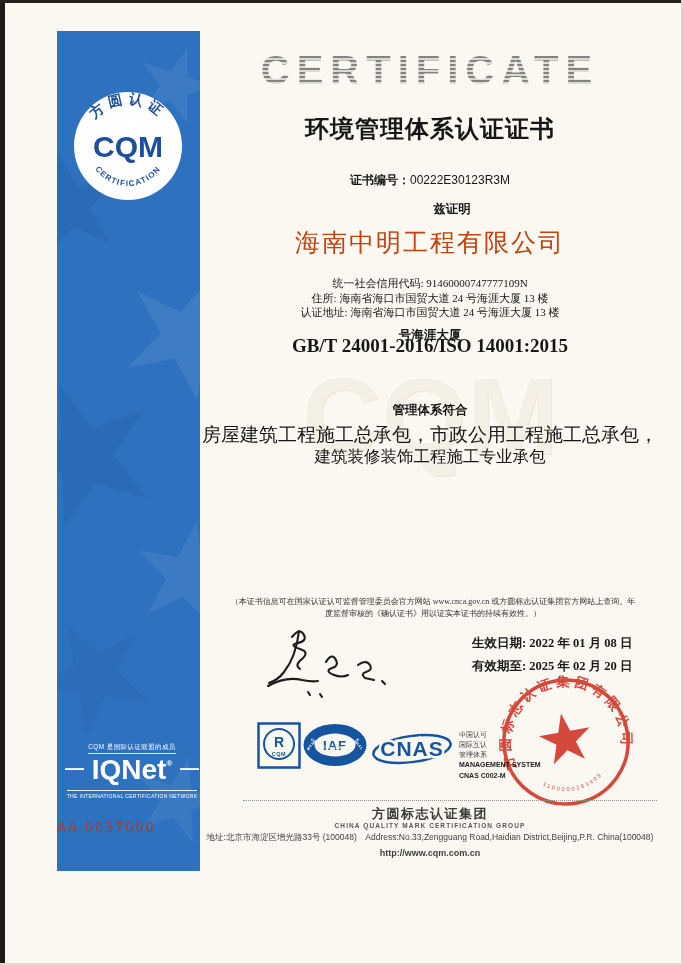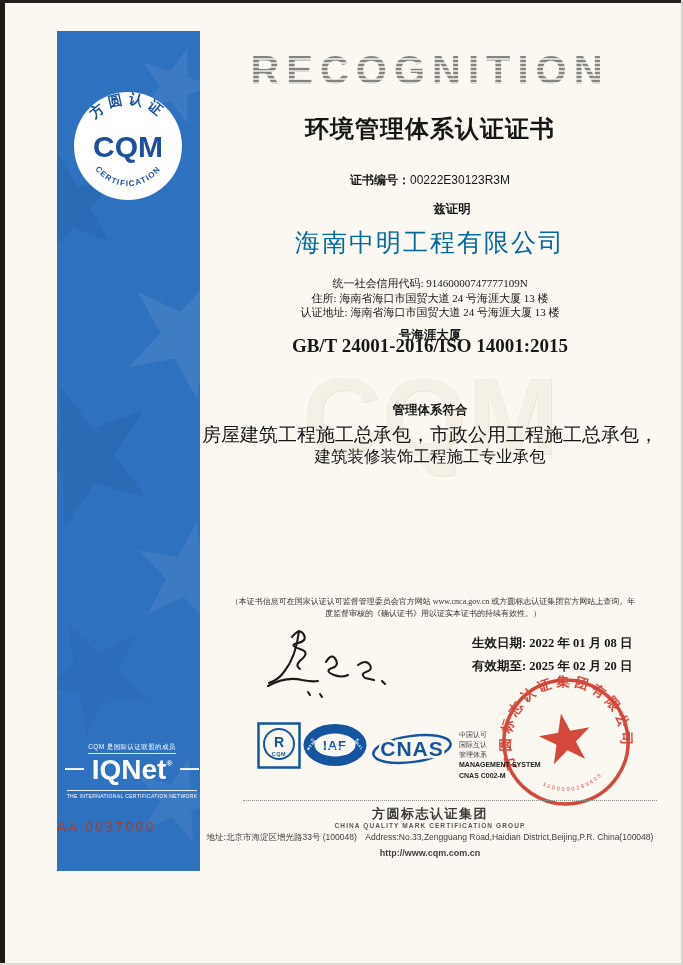--- a/index.html
+++ b/index.html
@@ -27,21 +27,21 @@
   
   .cline{position:absolute;left:200px;width:460px;text-align:center;color:#161616;}
   .kai{font-family:"Liberation Serif","DejaVu Serif",serif;}
   #wm-cert{top:48px;font-size:40px;font-weight:800;letter-spacing:7px;
            background:repeating-linear-gradient(to bottom,#83837f 0 2px,#dcdad5 2px 4px);
            -webkit-background-clip:text;background-clip:text;color:transparent;}
   #title{top:113px;font-size:24px;font-weight:700;letter-spacing:1px;}
   #certno{top:172px;font-size:12px;}
   #certno .label{font-weight:700;}
   #certify{top:201px;font-size:12.5px;font-weight:700;margin-left:22px;}
-  #company{top:226px;font-size:25px;letter-spacing:2px;color:#0369a1;}
+  #company{top:226px;font-size:25px;letter-spacing:2px;color:#c2410c;}
   #credit{top:276px;font-size:11px;}
   #addr{top:291px;font-size:11px;}
   #cert-addr{top:305px;font-size:11px;}
   #complies{top:327px;font-size:12.5px;font-weight:700;}
   #standard{top:335px;font-size:19px;font-weight:700;}
   #wm-cqm{left:295px;top:330px;width:270px;height:170px;display:flex;align-items:center;
           justify-content:center;font-size:110px;font-weight:800;color:#f4efe2;
           text-shadow:1px 1px 0 #e9e2d1,-1px -1px 0 #fffef8;opacity:.8;}
   #scope-head{top:402px;font-size:12.5px;font-weight:700;}
   #scope1{top:422px;font-size:19px;}
@@ -109,21 +109,21 @@
         <span class="dash">—</span>
         <span>IQNet</span><span class="reg">®</span>
         <span class="dash">—</span>
       </div>
       <div><span class="tagline">THE INTERNATIONAL CERTIFICATION NETWORK</span></div>
     </div>
 
     <div id="serial">AA 0037000</div>
   </div>
 
-  <div id="wm-cert" class="cline">RECOGNITION</div>
+  <div id="wm-cert" class="cline">CERTIFICATE</div>
   <div id="wm-cqm" class="abs">CQM</div>
 
   <div id="title" class="cline">环境管理体系认证证书</div>
   <div id="certno" class="cline">
     <span class="label">证书编号：</span><span>00222E30123R3M</span>
   </div>
   <div id="certify" class="cline">兹证明</div>
   <div id="company" class="cline kai">海南中明工程有限公司</div>
   <div id="credit" class="cline kai">统一社会信用代码: 91460000747777109N</div>
   <div id="addr" class="cline kai">住所: 海南省海口市国贸大道 24 号海涯大厦 13 楼</div>

